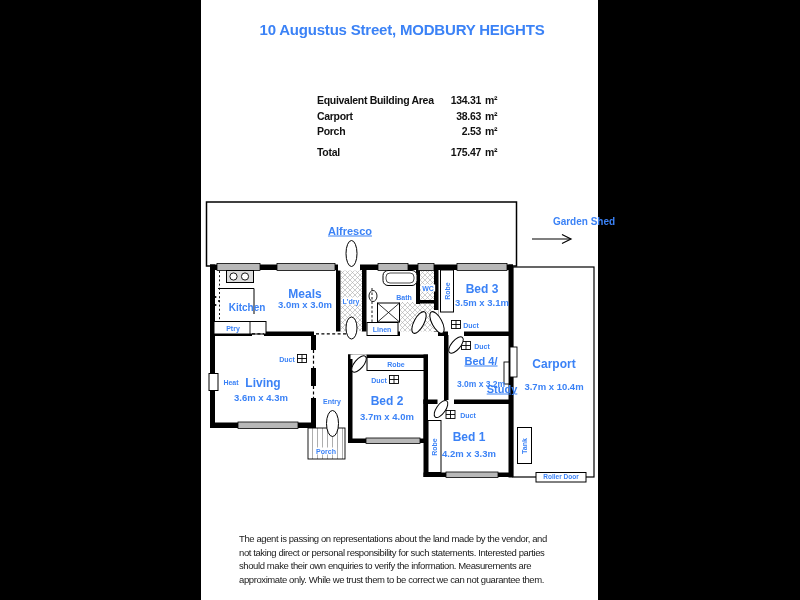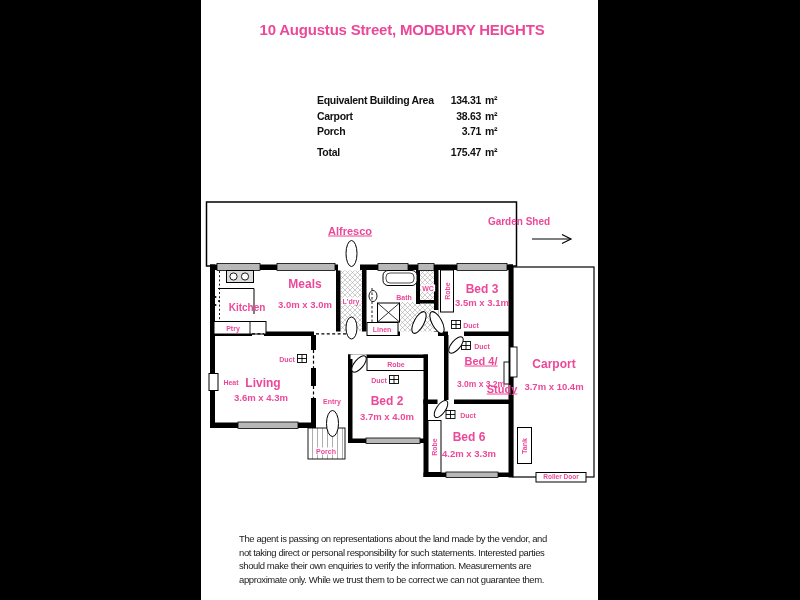--- a/index.html
+++ b/index.html
@@ -1,19 +1,19 @@
 <!DOCTYPE html>
 <html><head>
 <meta charset="utf-8">
 <style>
   html,body{margin:0;padding:0;background:#000;}
   #stage{position:relative;width:800px;height:600px;background:#000;overflow:hidden;
          font-family:"Liberation Sans", sans-serif;}
   #page{position:absolute;left:201px;top:0;width:397px;height:600px;background:#ffffff;}
-  .lbl{position:absolute;transform:translate(-50%,-50%);font-weight:bold;color:#ec4899;
+  .lbl{position:absolute;transform:translate(-50%,-50%);font-weight:bold;color:#3b82f6;
        white-space:nowrap;line-height:1;}
   .vert{writing-mode:vertical-rl;transform:translate(-50%,-50%) rotate(180deg);}
   .s15{font-size:15px;letter-spacing:-0.2px;}
   .s12{font-size:12px;}
   .s11{font-size:11px;text-decoration:underline;}
   .s10{font-size:10px;}
   .s9{font-size:9.5px;}
   .s85{font-size:8.5px;}
   .s7{font-size:7px;}
   .s65{font-size:6.5px;}
@@ -41,21 +41,21 @@
       <span class="tval">134.31</span>
       <span class="tunit">m²</span>
     </div>
     <div class="trow" style="top:110px;">
       <span class="tlabel">Carport</span>
       <span class="tval">38.63</span>
       <span class="tunit">m²</span>
     </div>
     <div class="trow" style="top:125px;">
       <span class="tlabel">Porch</span>
-      <span class="tval">3.71</span>
+      <span class="tval">2.53</span>
       <span class="tunit">m²</span>
     </div>
     <div class="trow" style="top:146px;">
       <span class="tlabel">Total</span>
       <span class="tval">175.47</span>
       <span class="tunit">m²</span>
     </div>
   </div>
 
   <svg width="800" height="600" viewBox="0 0 800 600">
@@ -204,23 +204,23 @@
       <ellipse cx="332.5" cy="423.5" rx="6" ry="13"></ellipse>
     </g>
 
     <g stroke="#000" stroke-width="1.2" fill="none">
       <path d="M532 239 H570"></path>
       <path d="M562 234.5 L571 239 L562 243.5"></path>
     </g>
   </svg>
 
   <div class="lbl s11" style="left:350px;top:231px;">Alfresco</div>
-  <div class="lbl s10" style="left:519px;top:222px;">Garden Shed</div>
+  <div class="lbl s10" style="left:584px;top:222px;">Garden Shed</div>
   <div class="lbl s10" style="left:247px;top:308px;">Kitchen</div>
-  <div class="lbl s12" style="left:305px;top:284px;">Meals</div>
+  <div class="lbl s12" style="left:305px;top:294px;">Meals</div>
   <div class="lbl s9" style="left:305px;top:305px;text-align:right;">3.0m x 3.0m</div>
   <div class="lbl s7" style="left:233px;top:328px;">Ptry</div>
   <div class="lbl s7 whitebg" style="left:351px;top:301px;">L'dry</div>
   <div class="lbl s7" style="left:382px;top:329px;">Linen</div>
   <div class="lbl s7" style="left:404px;top:297px;">Bath</div>
   <div class="lbl s7 whitebg" style="left:428px;top:288px;">WC</div>
   <div class="lbl s7 vert" style="left:447px;top:291px;">Robe</div>
   <div class="lbl s12" style="left:482px;top:289px;">Bed 3</div>
   <div class="lbl s9" style="left:482px;top:303px;">3.5m x 3.1m</div>
   <div class="lbl s7" style="left:287px;top:359px;">Duct</div>
@@ -232,21 +232,21 @@
   <div class="lbl s12" style="left:263px;top:383px;">Living</div>
   <div class="lbl s9" style="left:261px;top:398px;">3.6m x 4.3m</div>
   <div class="lbl s7" style="left:332px;top:401px;">Entry</div>
   <div class="lbl s7 whitebg" style="left:326px;top:451px;">Porch</div>
   <div class="lbl s12" style="left:387px;top:401px;">Bed 2</div>
   <div class="lbl s9" style="left:387px;top:417px;">3.7m x 4.0m</div>
   <div class="lbl s7" style="left:396px;top:364px;">Robe</div>
   <div class="lbl s11" style="left:481px;top:361px;">Bed 4/</div>
   <div class="lbl s11" style="left:502px;top:373px;margin-top:16px;">Study</div>
   <div class="lbl s85" style="left:481px;top:384px;">3.0m x 3.2m</div>
-  <div class="lbl s12" style="left:469px;top:437px;">Bed 6</div>
+  <div class="lbl s12" style="left:469px;top:437px;">Bed 1</div>
   <div class="lbl s9" style="left:469px;top:454px;">4.2m x 3.3m</div>
   <div class="lbl s7 vert" style="left:434px;top:447px;">Robe</div>
   <div class="lbl s12" style="left:554px;top:364px;">Carport</div>
   <div class="lbl s9" style="left:554px;top:387px;">3.7m x 10.4m</div>
   <div class="lbl s7 vert" style="left:524px;top:446px;">Tank</div>
   <div class="lbl s65" style="left:561px;top:477px;">Roller Door</div>
 
   <div>
     <div class="dline" style="top:533px;">The agent is passing on representations about the land made by the vendor, and</div>
     <div class="dline" style="top:546.5px;">not taking direct or personal responsibility for such statements. Interested parties</div>

